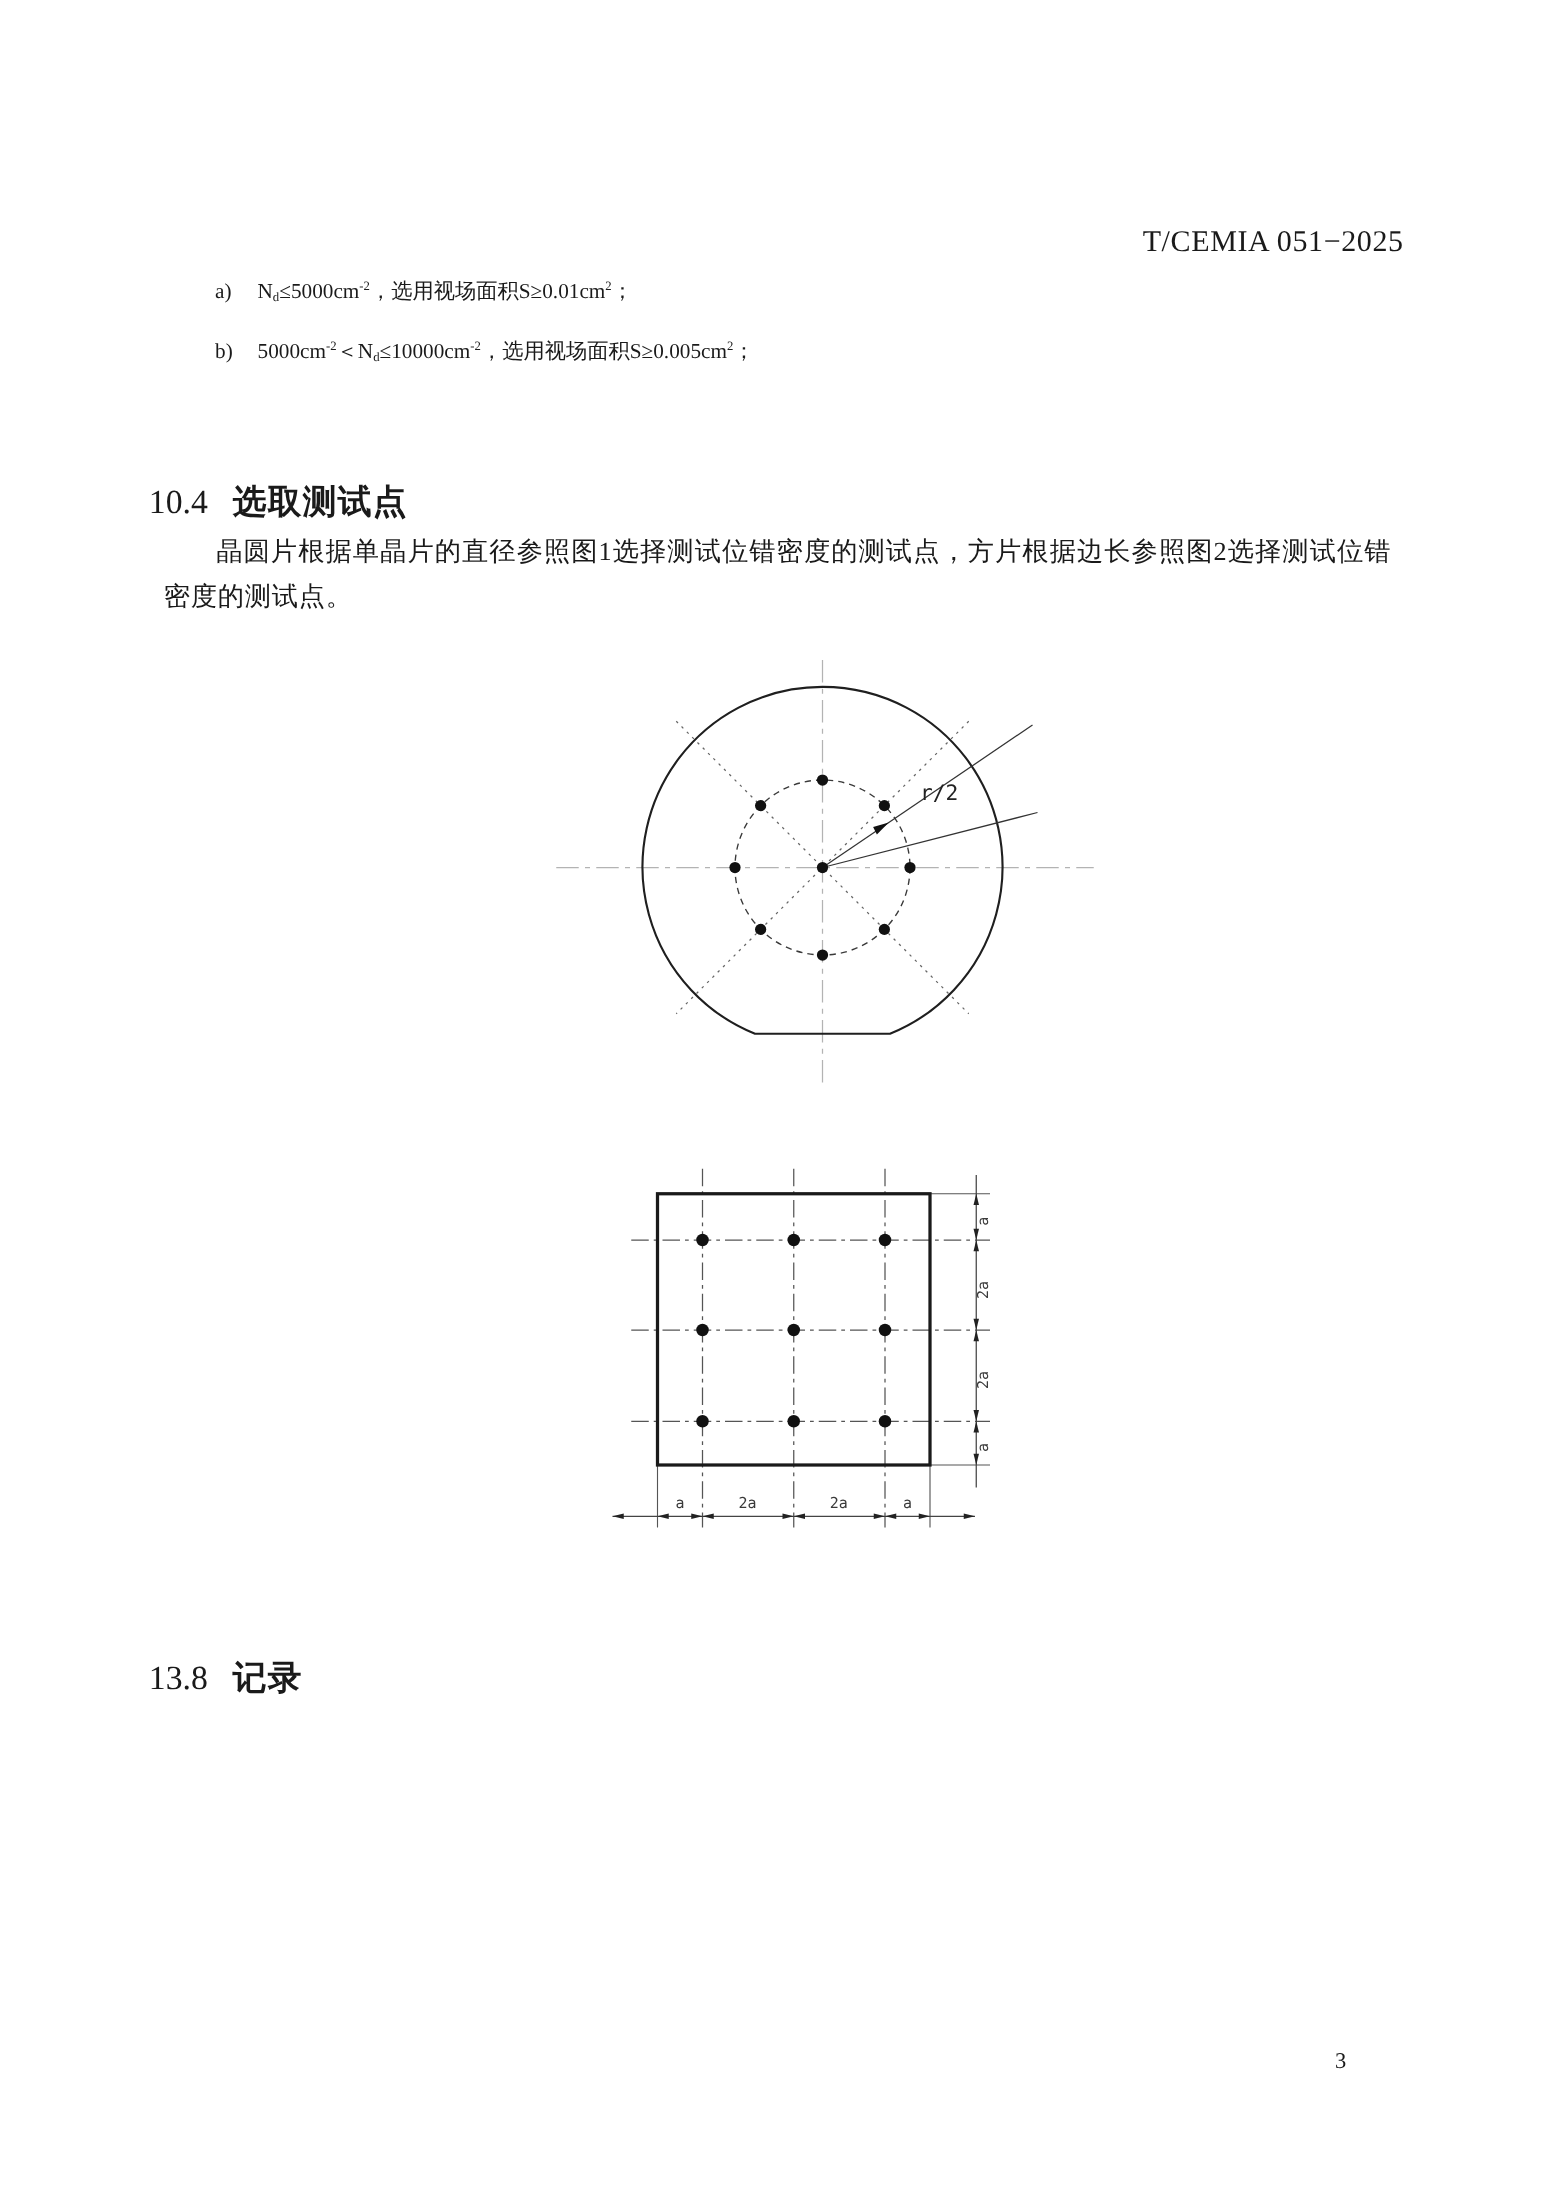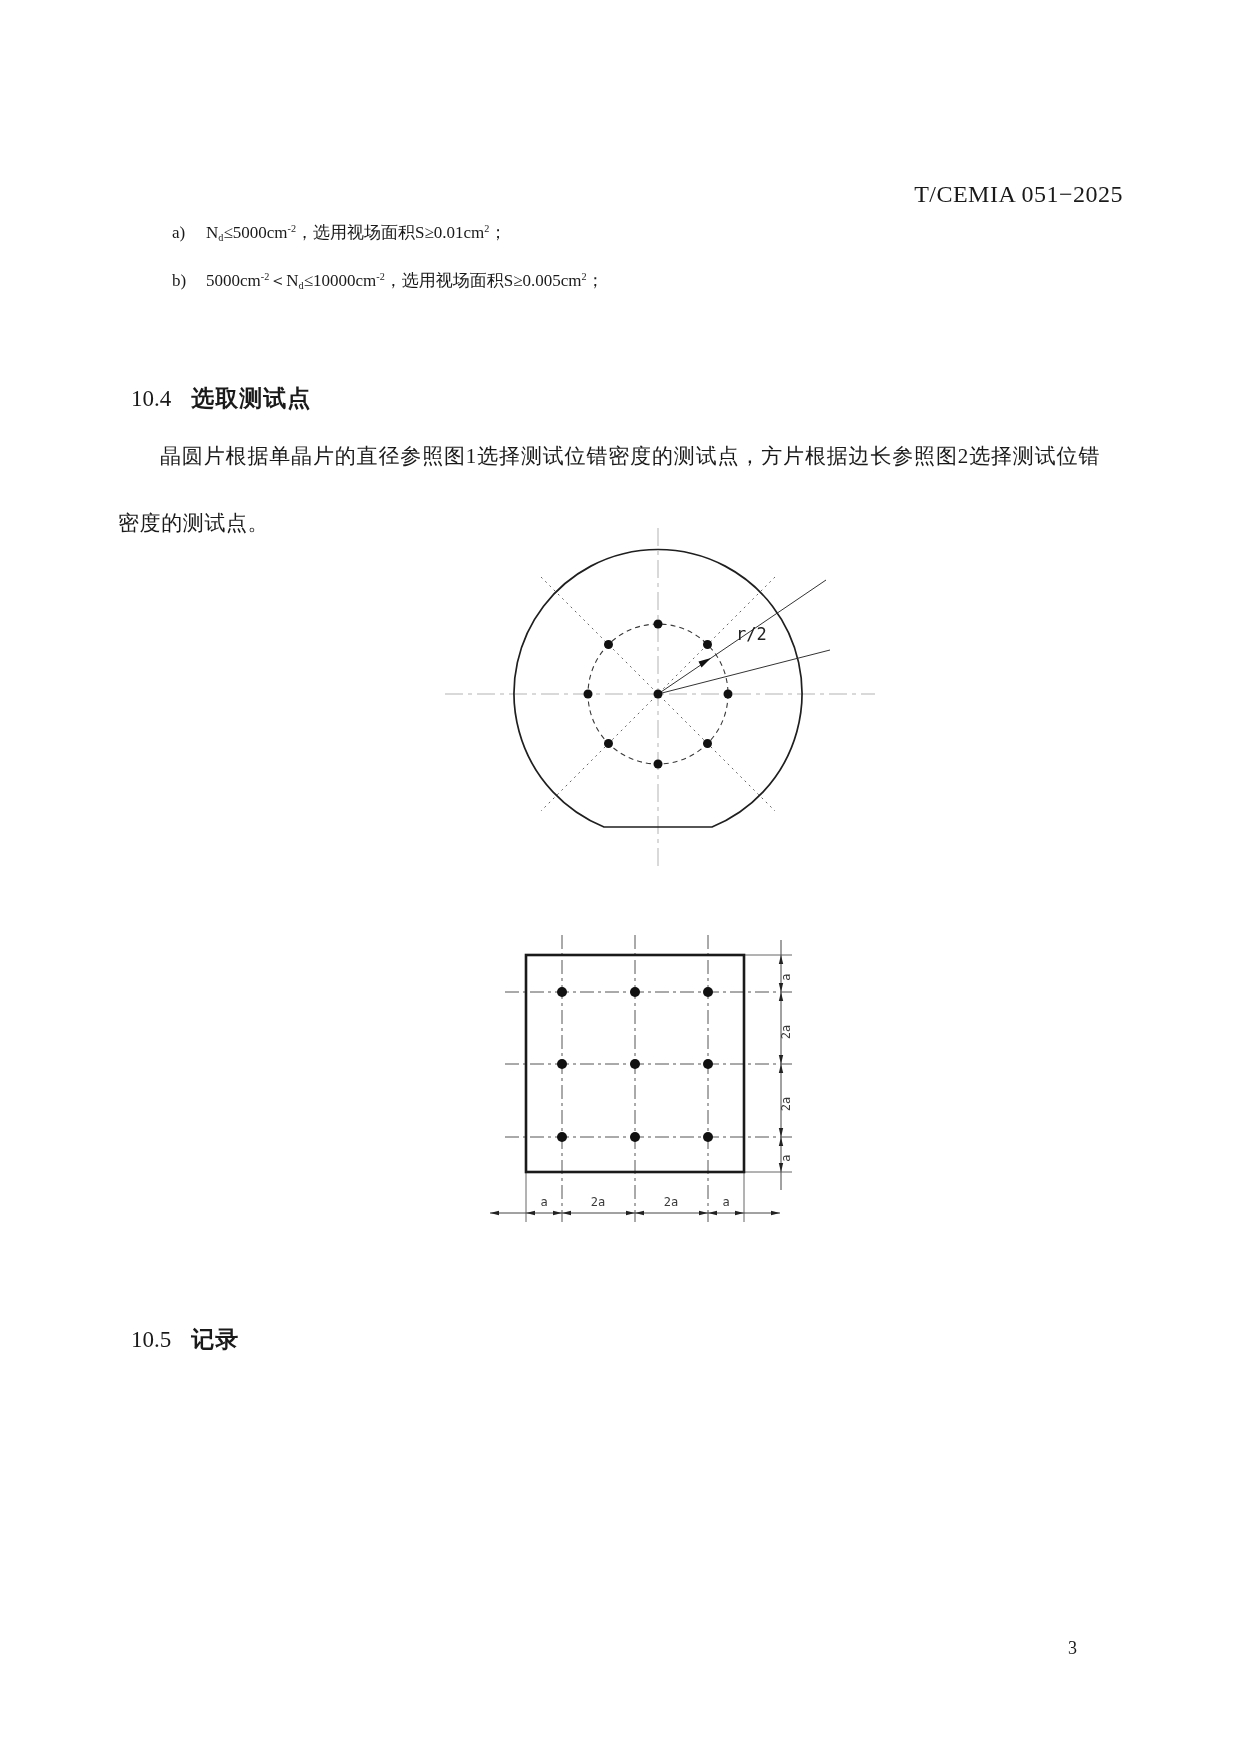--- a/index.html
+++ b/index.html
@@ -16,30 +16,30 @@
     font-size:24px;letter-spacing:0.5px;white-space:nowrap;
   }
   .list-row{
     position:absolute;left:172px;width:960px;
     font-size:17px;white-space:nowrap;
   }
   .list-row .marker{display:inline-block;width:34px;}
   sup{font-size:0.6em;position:relative;top:-0.55em;vertical-align:baseline;}
   sub{font-size:0.6em;position:relative;bottom:-0.25em;vertical-align:baseline;}
   .sec-heading{
-    position:absolute;left:131px;font-size:23px;white-space:nowrap;
+    position:absolute;left:119px;font-size:27px;white-space:nowrap;
   }
   .sec-heading .num{font-family:"Liberation Serif",serif;}
   .sec-heading .ttl{
     font-family:"Liberation Sans","DejaVu Sans",sans-serif;
     font-weight:bold;margin-left:20px;letter-spacing:1px;
   }
   .para{
-    position:absolute;left:118px;width:982px;
-    font-size:21px;line-height:67px;
+    position:absolute;left:131px;width:982px;
+    font-size:21px;line-height:36px;
     text-align:justify;text-indent:42px;letter-spacing:0.6px;
   }
   .caption{
     position:absolute;text-align:center;
     font-family:"Liberation Sans","DejaVu Sans",sans-serif;
     font-weight:bold;font-size:21px;letter-spacing:1px;white-space:nowrap;
   }
   .fig{position:absolute;}
   .pageno{
     position:absolute;left:1068px;top:1638px;font-size:18px;
@@ -175,19 +175,19 @@
         <circle cx="175" cy="134" r="5"></circle>
         <circle cx="248" cy="134" r="5"></circle>
       <circle cx="102" cy="207" r="5"></circle>
         <circle cx="175" cy="207" r="5"></circle>
         <circle cx="248" cy="207" r="5"></circle>
     </g>
   </svg>
 
 
   <div class="sec-heading" style="top:1324px">
-    <span class="num">10.5</span><span class="ttl">记录</span>
+    <span class="num">13.8</span><span class="ttl">记录</span>
   </div>
 
 
   <div class="pageno">3</div>
 
 </div>
 
 </body></html>

